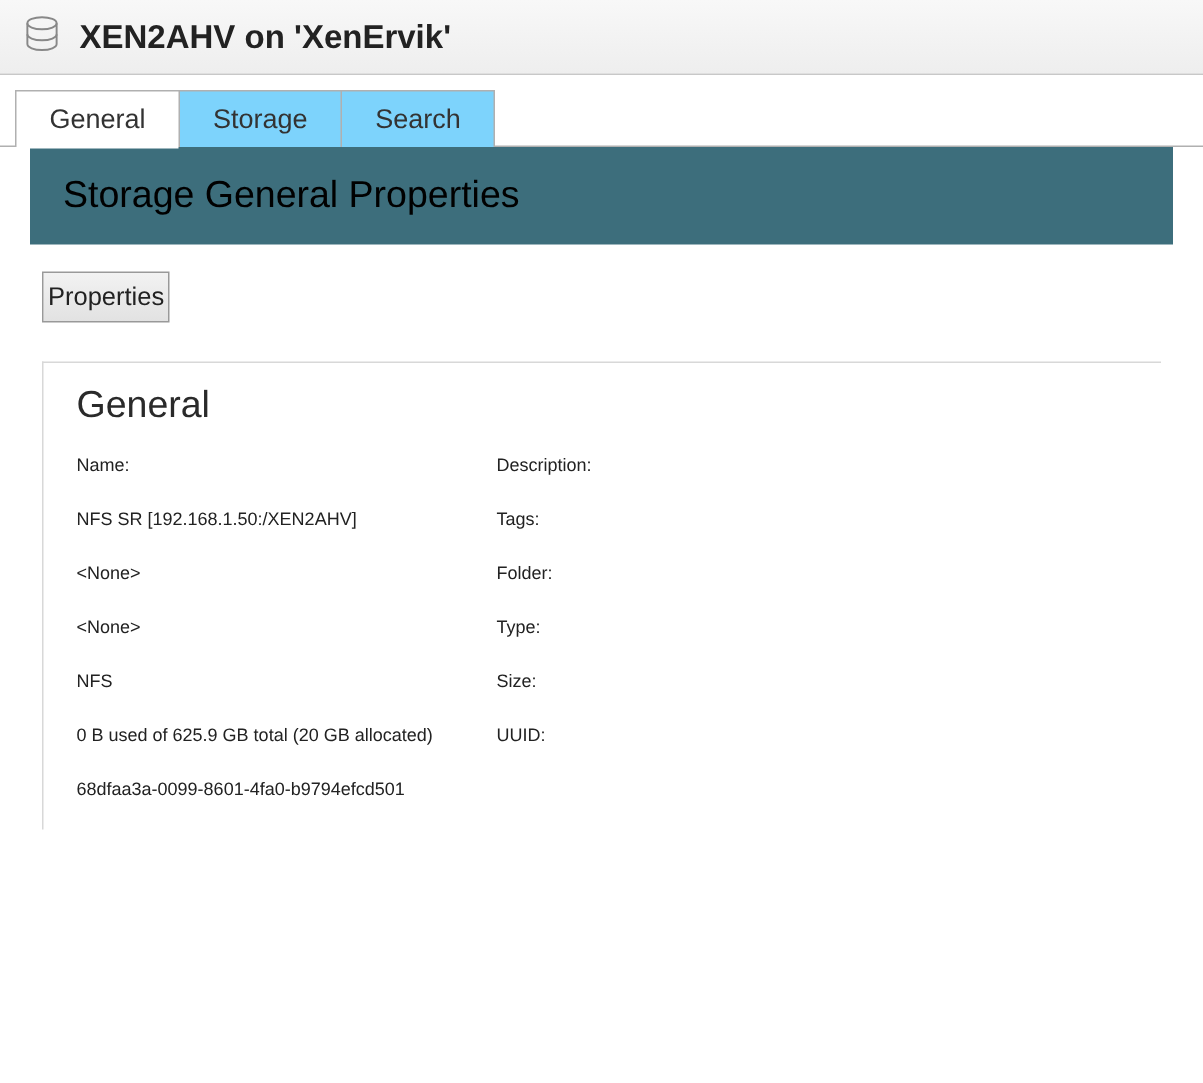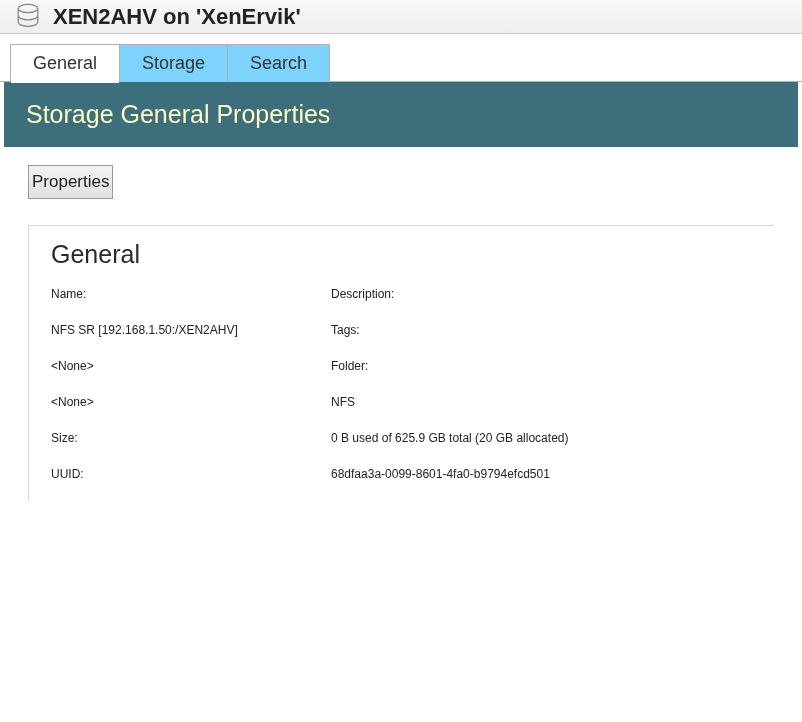--- a/index.html
+++ b/index.html
@@ -10,21 +10,21 @@
     body {
       font-family: "Segoe UI", Tahoma, Arial, sans-serif;
       background: #fff;
       width: 802px;
       height: 722px;
       overflow: hidden;
     }
     .title-bar {
       display: flex;
       align-items: center;
-      height: 34px;
+      height: 50px;
       padding: 0 15px;
       background: linear-gradient(to bottom, #f8f8f8 0%, #eeeeee 100%);
       border-bottom: 1px solid #c8c8c8;
     }
     .title-bar svg {
       width: 26px;
       height: 26px;
       margin-right: 12px;
       flex-shrink: 0;
     }
@@ -68,25 +68,25 @@
       content: "";
       position: absolute;
       left: 0;
       right: 0;
       bottom: -1px;
       height: 1px;
       background: #fff;
     }
     .hero {
       background: #3d6e7c;
-      color: #fef9c3;
+      color: #000000;
       font-size: 25px;
       font-weight: 300;
       padding: 18px 22px;
-      margin: 0 4px;
+      margin: 0 20px;
     }
     .content-area {
       padding: 18px 28px;
     }
     .properties-btn {
       font-size: 17px;
       padding: 6px 3px;
       background: linear-gradient(to bottom, #f2f2f2, #e2e2e2);
       border: 1px solid #999;
       color: #222;
@@ -159,20 +159,21 @@
 
       <div class="prop-label">Description:</div>
       <div class="prop-value">NFS SR [192.168.1.50:/XEN2AHV]</div>
 
       <div class="prop-label">Tags:</div>
       <div class="prop-value">&lt;None&gt;</div>
 
       <div class="prop-label">Folder:</div>
       <div class="prop-value">&lt;None&gt;</div>
 
+      <div class="prop-label">Type:</div>
       <div class="prop-value">NFS</div>
 
       <div class="prop-label">Size:</div>
       <div class="prop-value">0 B used of 625.9 GB total (20 GB allocated)</div>
 
       <div class="prop-label">UUID:</div>
       <div class="prop-value">68dfaa3a-0099-8601-4fa0-b9794efcd501</div>
     </div>
   </div>
 </div>

